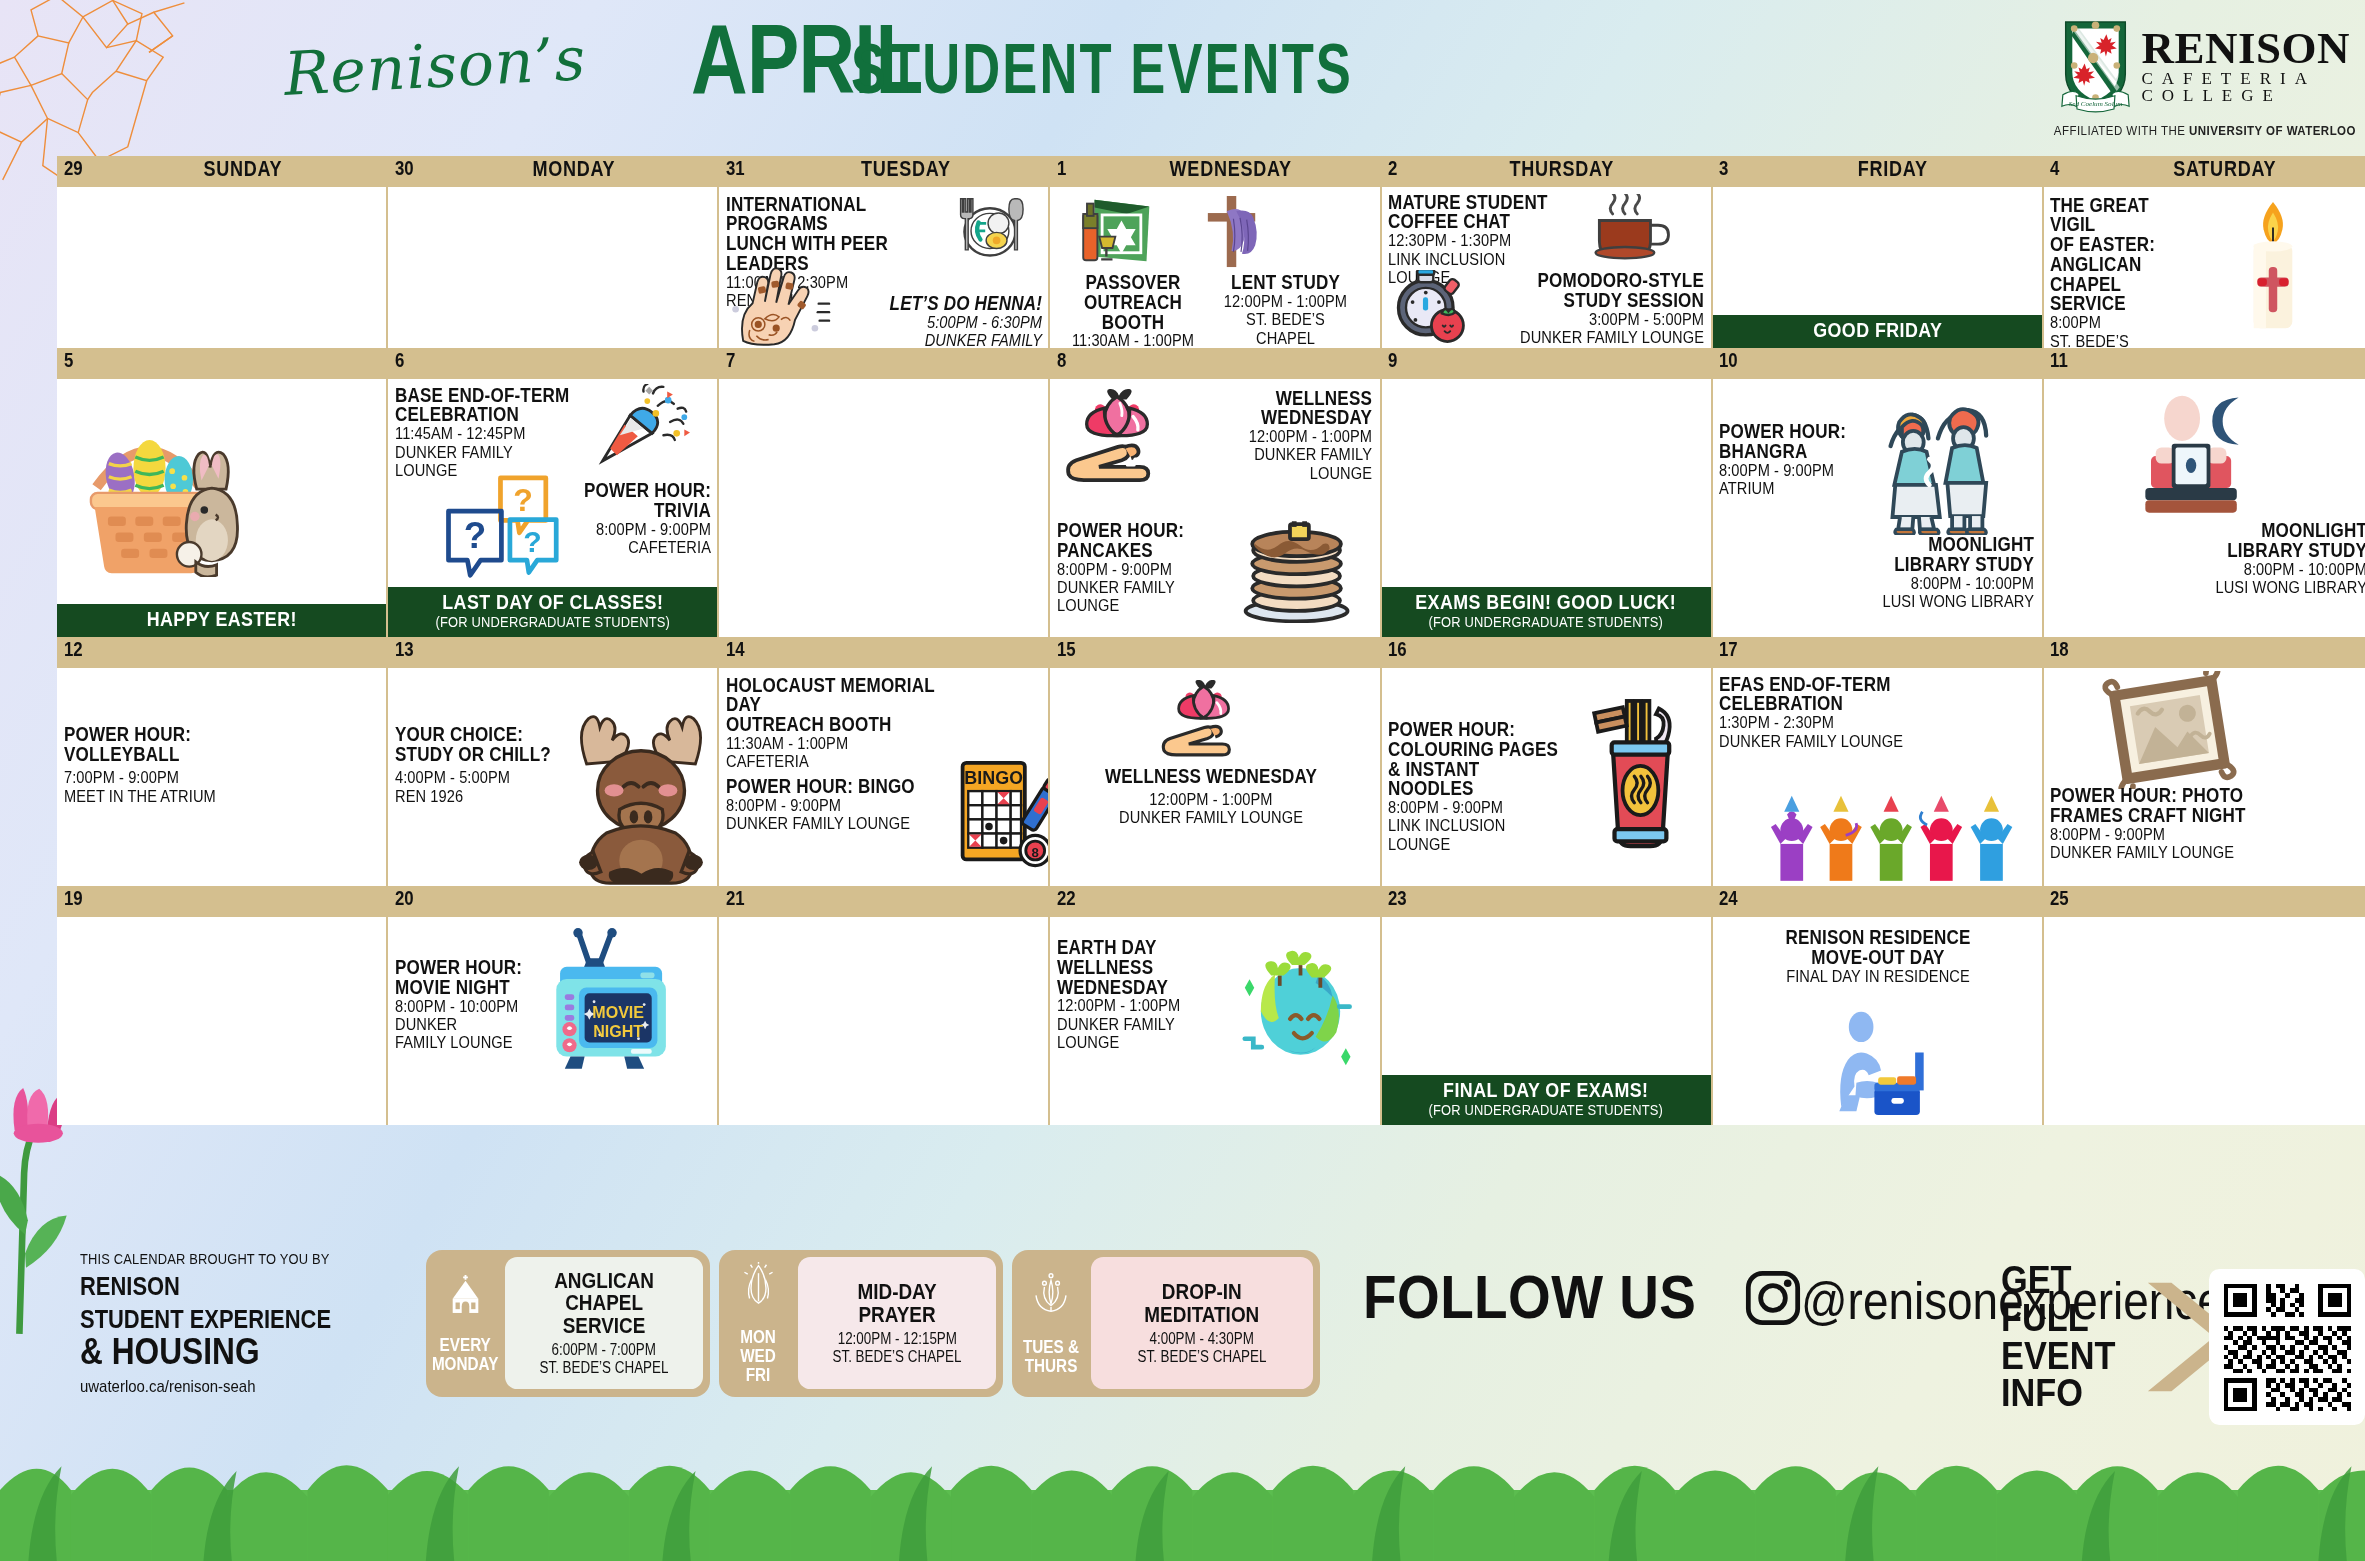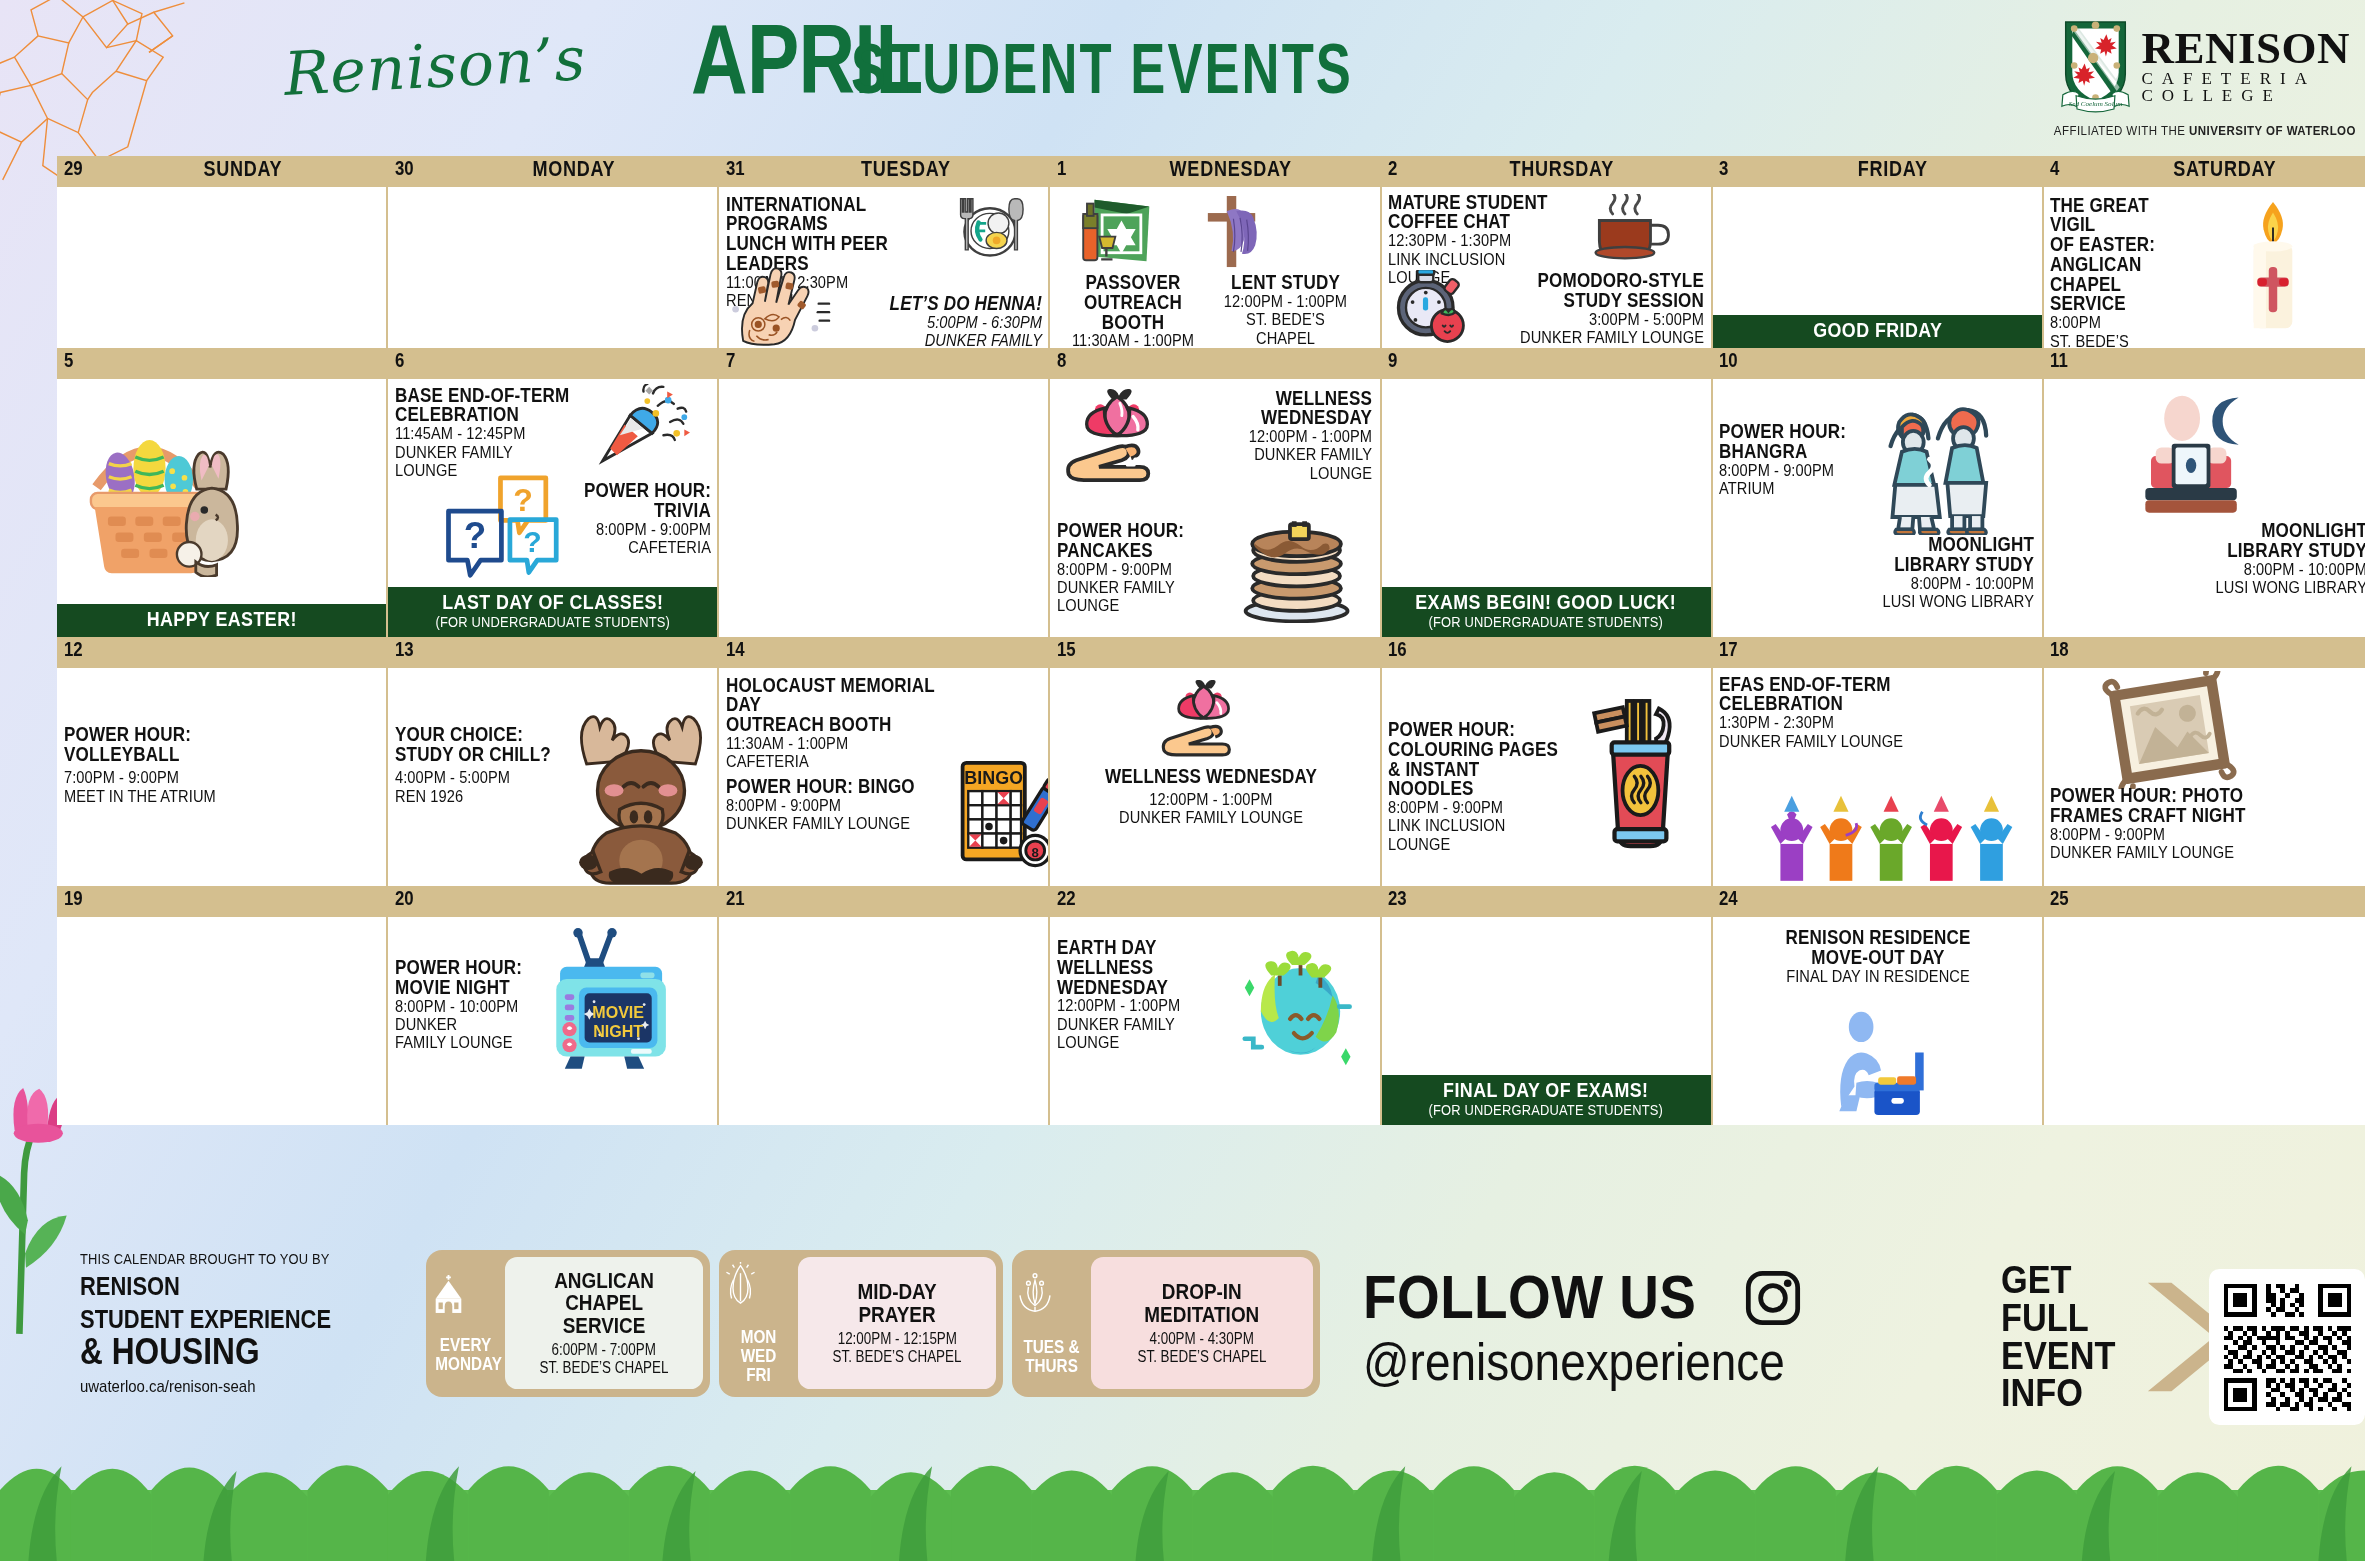--- a/index.html
+++ b/index.html
@@ -75,31 +75,31 @@
         letter-spacing:0.2px;transform:scaleX(.86);transform-origin:left;}
   .fl .l2{font-family:"Liberation Sans Narrow","Liberation Sans",sans-serif;font-weight:700;font-size:25.5px;
         color:#111;line-height:1.02;margin-top:6.6px;transform:scaleX(.86);transform-origin:left;}
   .fl .l3{font-family:"Liberation Sans Narrow","Liberation Sans",sans-serif;font-weight:700;font-size:36px;
         color:#111;line-height:1;margin-top:1.9px;transform:scaleX(.88);transform-origin:left;}
   .fl .l4{font-family:"Liberation Sans Narrow","Liberation Sans",sans-serif;font-size:17px;color:#111;
         margin-top:7.6px;transform:scaleX(.88);transform-origin:left;}
 
   .rec{position:absolute;top:9.5px;display:flex;align-items:stretch;border-radius:16px;overflow:hidden;
        background:#cbb48c;height:147px;}
-  .rec .lft{width:71px;display:flex;flex-direction:column;justify-content:center;gap:22px;padding:0 3.8px;}
+  .rec .lft{width:71px;display:flex;flex-direction:column;align-items:center;justify-content:center;gap:22px;padding:0 3.8px;}
   .rec .lft .ltxt{font-family:"Liberation Sans Narrow","Liberation Sans",sans-serif;font-weight:700;
         font-size:18px;color:#fff;text-align:center;line-height:1.05;transform:scaleX(.85);}
   .rec .rgt{flex:1;display:flex;flex-direction:column;align-items:center;justify-content:center;
         border-radius:12.3px;margin:7.6px 6.6px 7.6px 0;padding:0 8.5px;}
   .rec .rt{font-family:"Liberation Sans Narrow","Liberation Sans",sans-serif;font-weight:700;font-size:22px;
         color:#111;text-align:center;line-height:1.03;transform:scaleX(.86);}
   .rec .rd{font-family:"Liberation Sans Narrow","Liberation Sans",sans-serif;font-size:15.6px;color:#111;
         text-align:center;line-height:1.12;margin-top:3.8px;transform:scaleX(.86);}
 
-  .follow{position:absolute;left:1363px;top:27.4px;display:flex;flex-direction:column;}
+  .follow{position:absolute;left:1363px;top:27.4px;display:flex;flex-direction:row;}
   .follow .fu{display:flex;align-items:center;gap:11.4px;}
   .follow .futxt{font-family:"Liberation Sans Narrow","Liberation Sans",sans-serif;font-weight:700;
         font-size:61px;color:#111;letter-spacing:0.5px;line-height:1;transform:scaleX(.9);transform-origin:left;}
   .follow .handle{font-family:"Liberation Sans Narrow","Liberation Sans",sans-serif;font-size:51px;color:#111;
         line-height:1;margin-top:8.5px;transform:scaleX(.9);transform-origin:left;}
 
   .getinfo{position:absolute;left:2001px;top:21px;font-family:"Liberation Sans Narrow","Liberation Sans",sans-serif;
         font-weight:700;font-size:39px;color:#111;line-height:.97;transform:scaleX(.88);transform-origin:left;}
   .arrow{position:absolute;left:2143px;top:38px;}
   .qr{position:absolute;left:2209px;top:29px;width:156px;height:156px;background:#fff;border-radius:10.4px;

